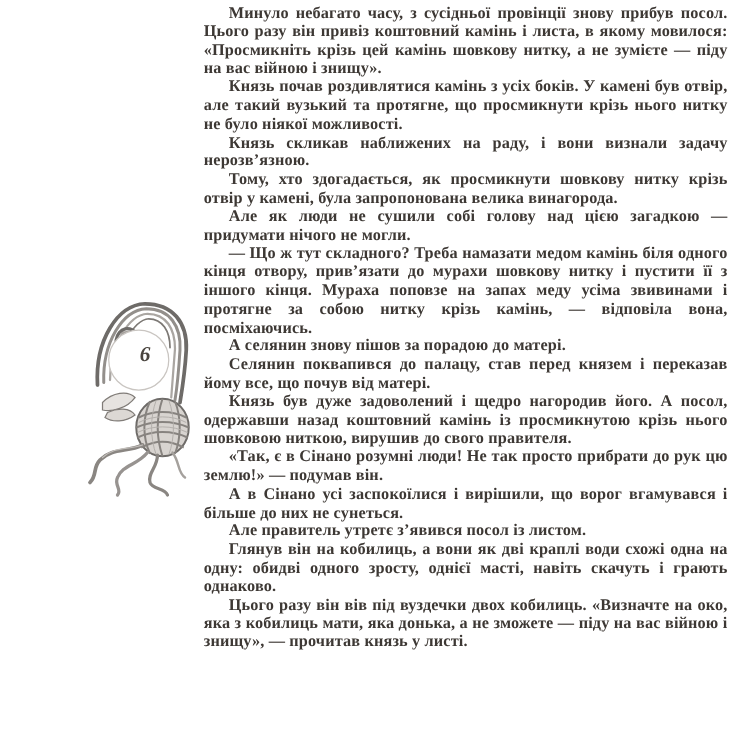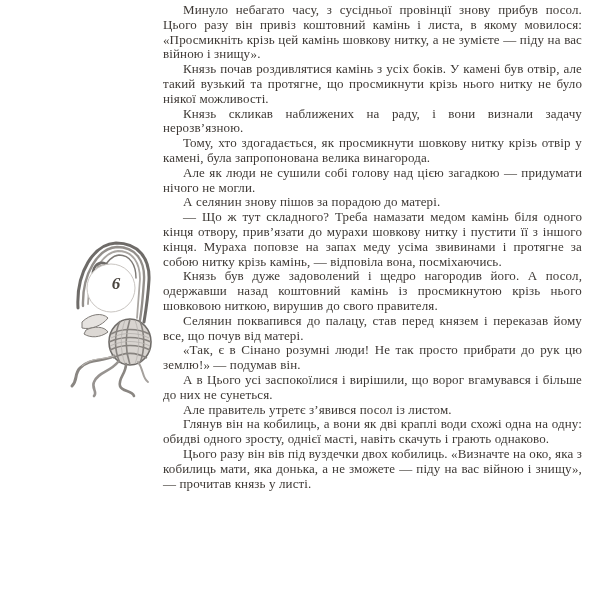--- a/index.html
+++ b/index.html
@@ -22,20 +22,21 @@
     width: 419px;
     color: #3d3834;
     font-size: 13px;
     line-height: 14.8px;
     letter-spacing: 0.12px;
     text-align: justify;
   }
   .text-column p {
     margin: 0;
     text-indent: 20px;
+    font-weight: bold;
   }
   .illustration {
     position: absolute;
     left: 64px;
     top: 238px;
     width: 102px;
     height: 160px;
   }
   .illustration svg {
     display: block;
@@ -112,24 +113,24 @@
     </svg>
     <div class="chapter-num">6</div>
   </div>
 
   <div class="text-column">
       <p>Минуло небагато часу, з сусідньої провінції знову прибув посол. Цього разу він привіз коштовний камінь і листа, в якому мовилося: «Просмикніть крізь цей камінь шовкову нитку, а не зумієте — піду на вас війною і знищу».</p>
       <p>Князь почав роздивлятися камінь з усіх боків. У камені був отвір, але такий вузький та протягне, що просмикнути крізь нього нитку не було ніякої можливості.</p>
       <p>Князь скликав наближених на раду, і вони визнали задачу нерозв’язною.</p>
       <p>Тому, хто здогадається, як просмикнути шовкову нитку крізь отвір у камені, була запропонована велика винагорода.</p>
       <p>Але як люди не сушили собі голову над цією загадкою — придумати нічого не могли.</p>
+      <p>— Що ж тут складного? Треба намазати медом камінь біля одного кінця отвору, прив’язати до мурахи шовкову нитку і пустити її з іншого кінця. Мураха поповзе на запах меду усіма звивинами і протягне за собою нитку крізь камінь, — відповіла вона, посміхаючись.</p>
       <p>А селянин знову пішов за порадою до матері.</p>
-      <p>— Що ж тут складного? Треба намазати медом камінь біля одного кінця отвору, прив’язати до мурахи шовкову нитку і пустити її з іншого кінця. Мураха поповзе на запах меду усіма звивинами і протягне за собою нитку крізь камінь, — відповіла вона, посміхаючись.</p>
+      <p>Селянин поквапився до палацу, став перед князем і переказав йому все, що почув від матері.</p>
       <p>Князь був дуже задоволений і щедро нагородив його. А посол, одержавши назад коштовний камінь із просмикнутою крізь нього шовковою ниткою, вирушив до свого правителя.</p>
-      <p>Селянин поквапився до палацу, став перед князем і переказав йому все, що почув від матері.</p>
       <p>«Так, є в Сінано розумні люди! Не так просто прибрати до рук цю землю!» — подумав він.</p>
-      <p>А в Цього усі заспокоїлися і вирішили, що ворог вгамувався і більше до них не сунеться.</p>
+      <p>А в Сінано усі заспокоїлися і вирішили, що ворог вгамувався і більше до них не сунеться.</p>
       <p>Але правитель утретє з’явився посол із листом.</p>
       <p>Глянув він на кобилиць, а вони як дві краплі води схожі одна на одну: обидві одного зросту, однієї масті, навіть скачуть і грають однаково.</p>
       <p>Цього разу він вів під вуздечки двох кобилиць. «Визначте на око, яка з кобилиць мати, яка донька, а не зможете — піду на вас війною і знищу», — прочитав князь у листі.</p>
     </div>
 
 </div>
 
 </body></html>

